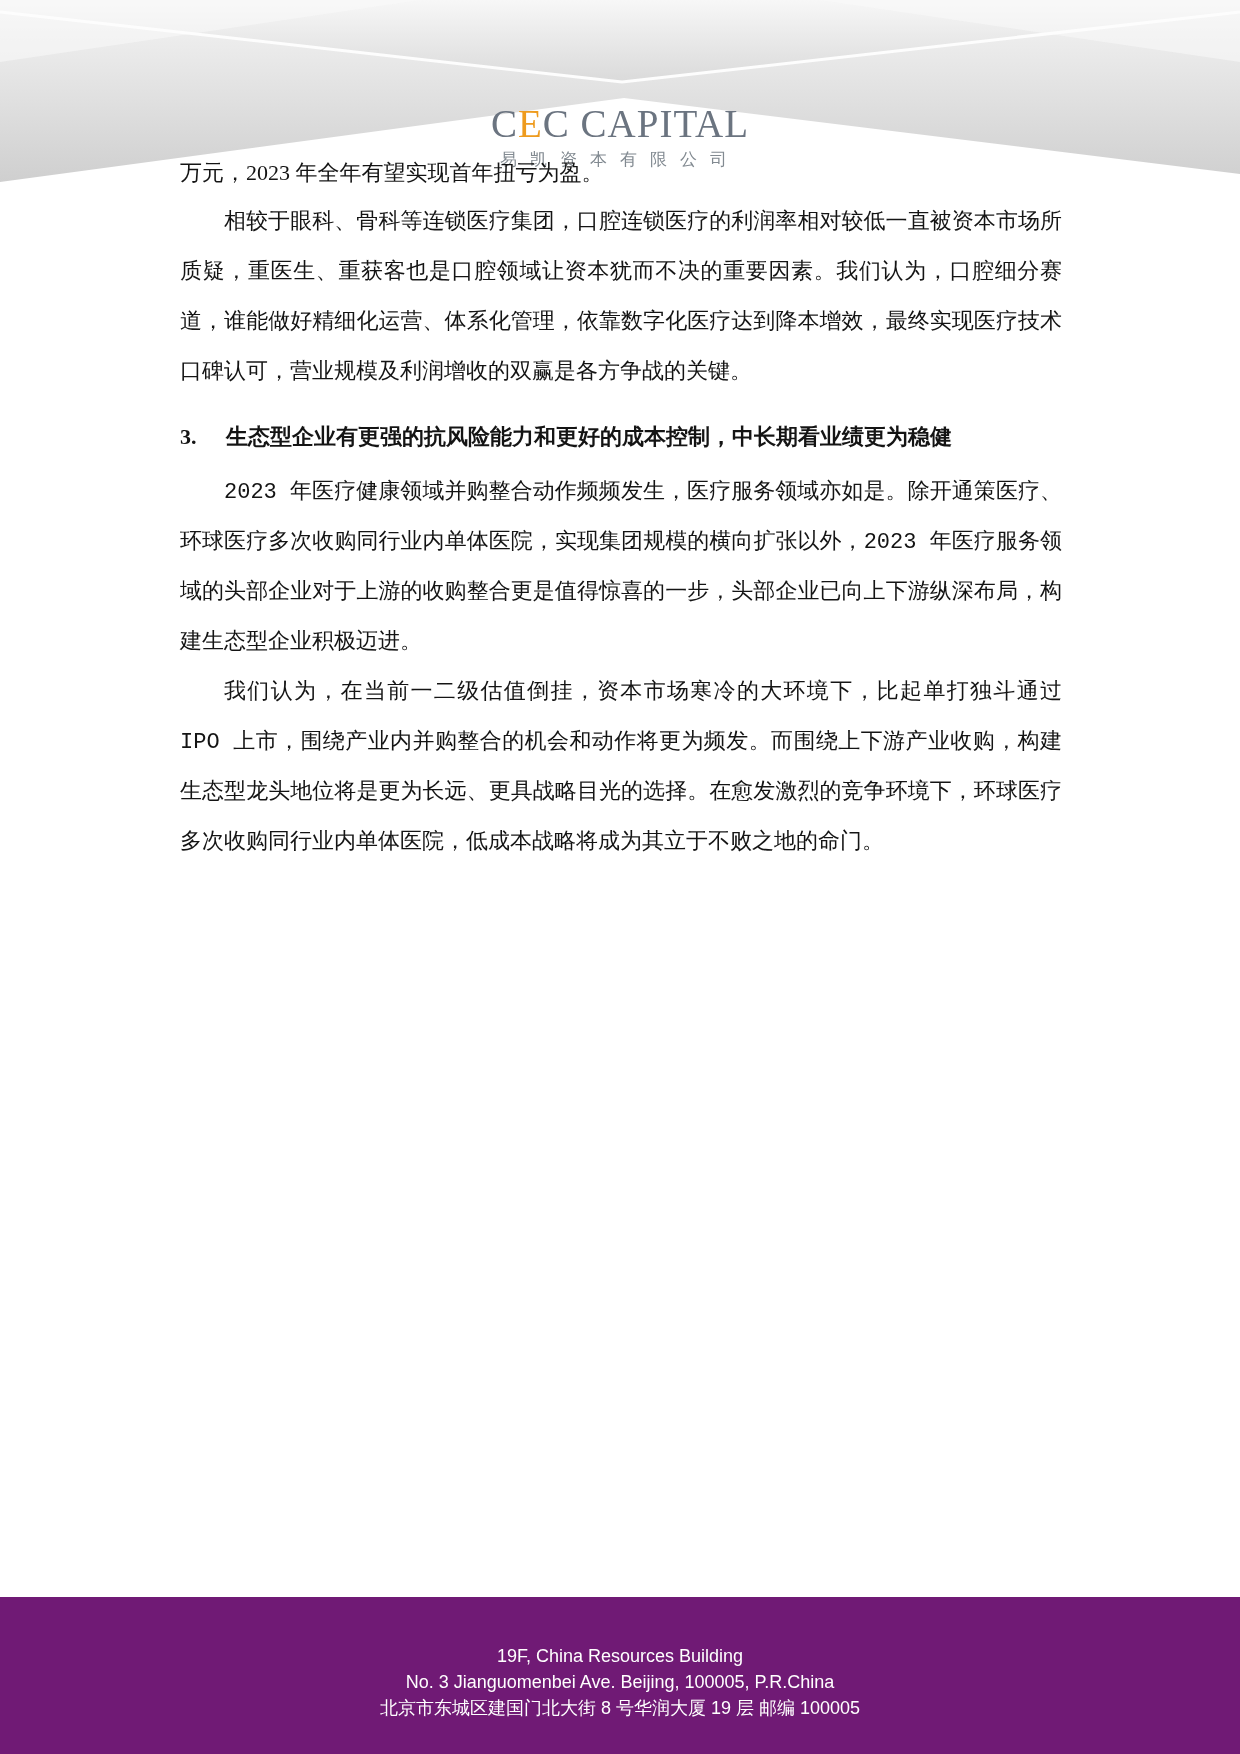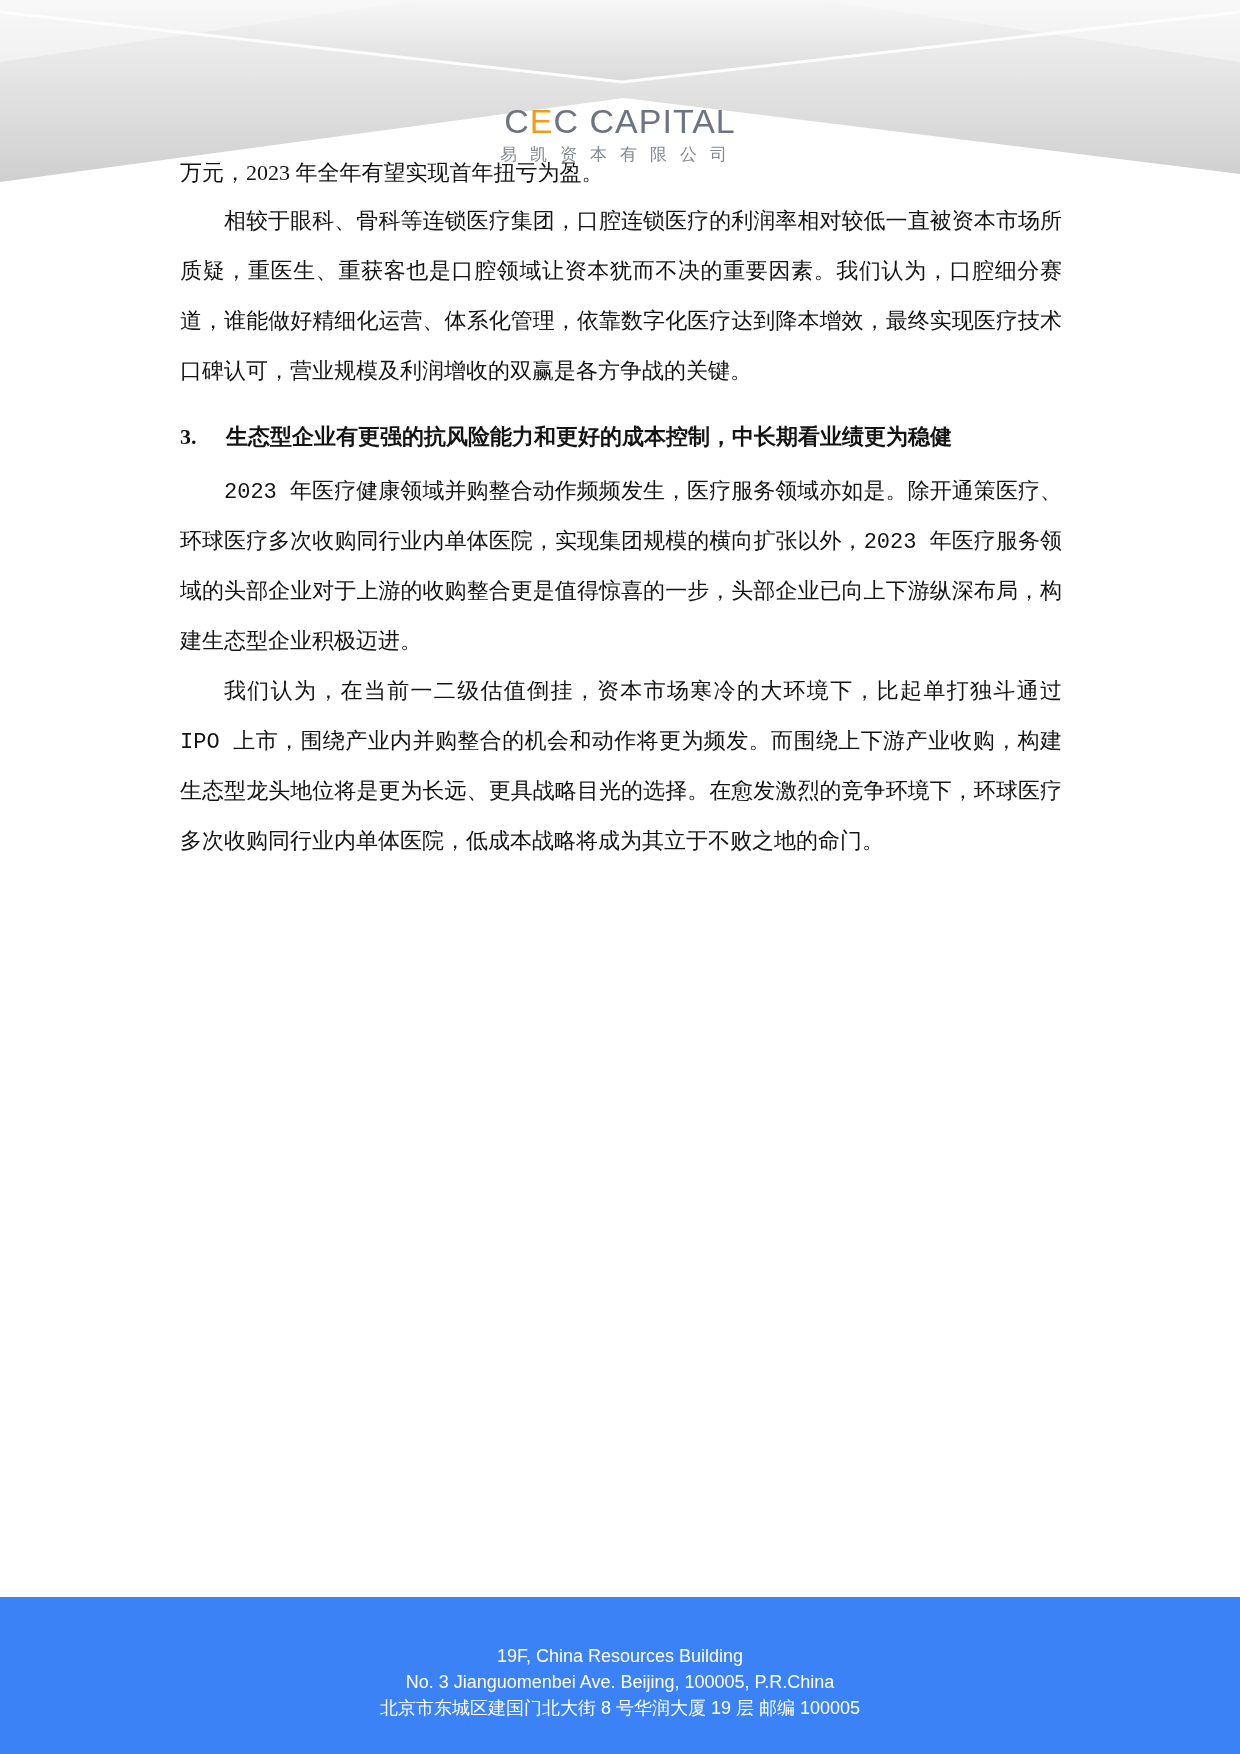--- a/index.html
+++ b/index.html
@@ -23,22 +23,22 @@
 
   
   .logo {
     position: absolute;
     top: 104px; left: 0;
     width: 100%;
     text-align: center;
     line-height: 1;
   }
   .logo-latin {
-    font-family: Liberation Sans, sans-serif;
-    font-size: 34px;
+    font-family: Liberation Serif, serif;
+    font-size: 39px;
     letter-spacing: 1px;
     color: #6b7480;
   }
   .logo-latin .logo-e { color: #ee9b1e; }
   .logo-cn {
     margin-top: 8px;
     font-size: 17px;
     letter-spacing: 13px;
     padding-left: 0;
     color: #828a91;
@@ -65,21 +65,21 @@
   }
   .section-heading .h-num { flex: 0 0 46px; }
   .section-heading .h-text { flex: 1; }
 
   
   .footer {
     position: absolute;
     left: 0; top: 1597px;
     width: 1240px; height: 157px;
     box-sizing: border-box;
-    background: #3b82f6;
+    background: #701a75;
     color: #ffffff;
     text-align: center;
     padding-top: 46px;
     font-family: "Liberation Sans", "DejaVu Sans", sans-serif;
     font-size: 18px;
     line-height: 26px;
   }
 </style>
 </head>
 <body>

